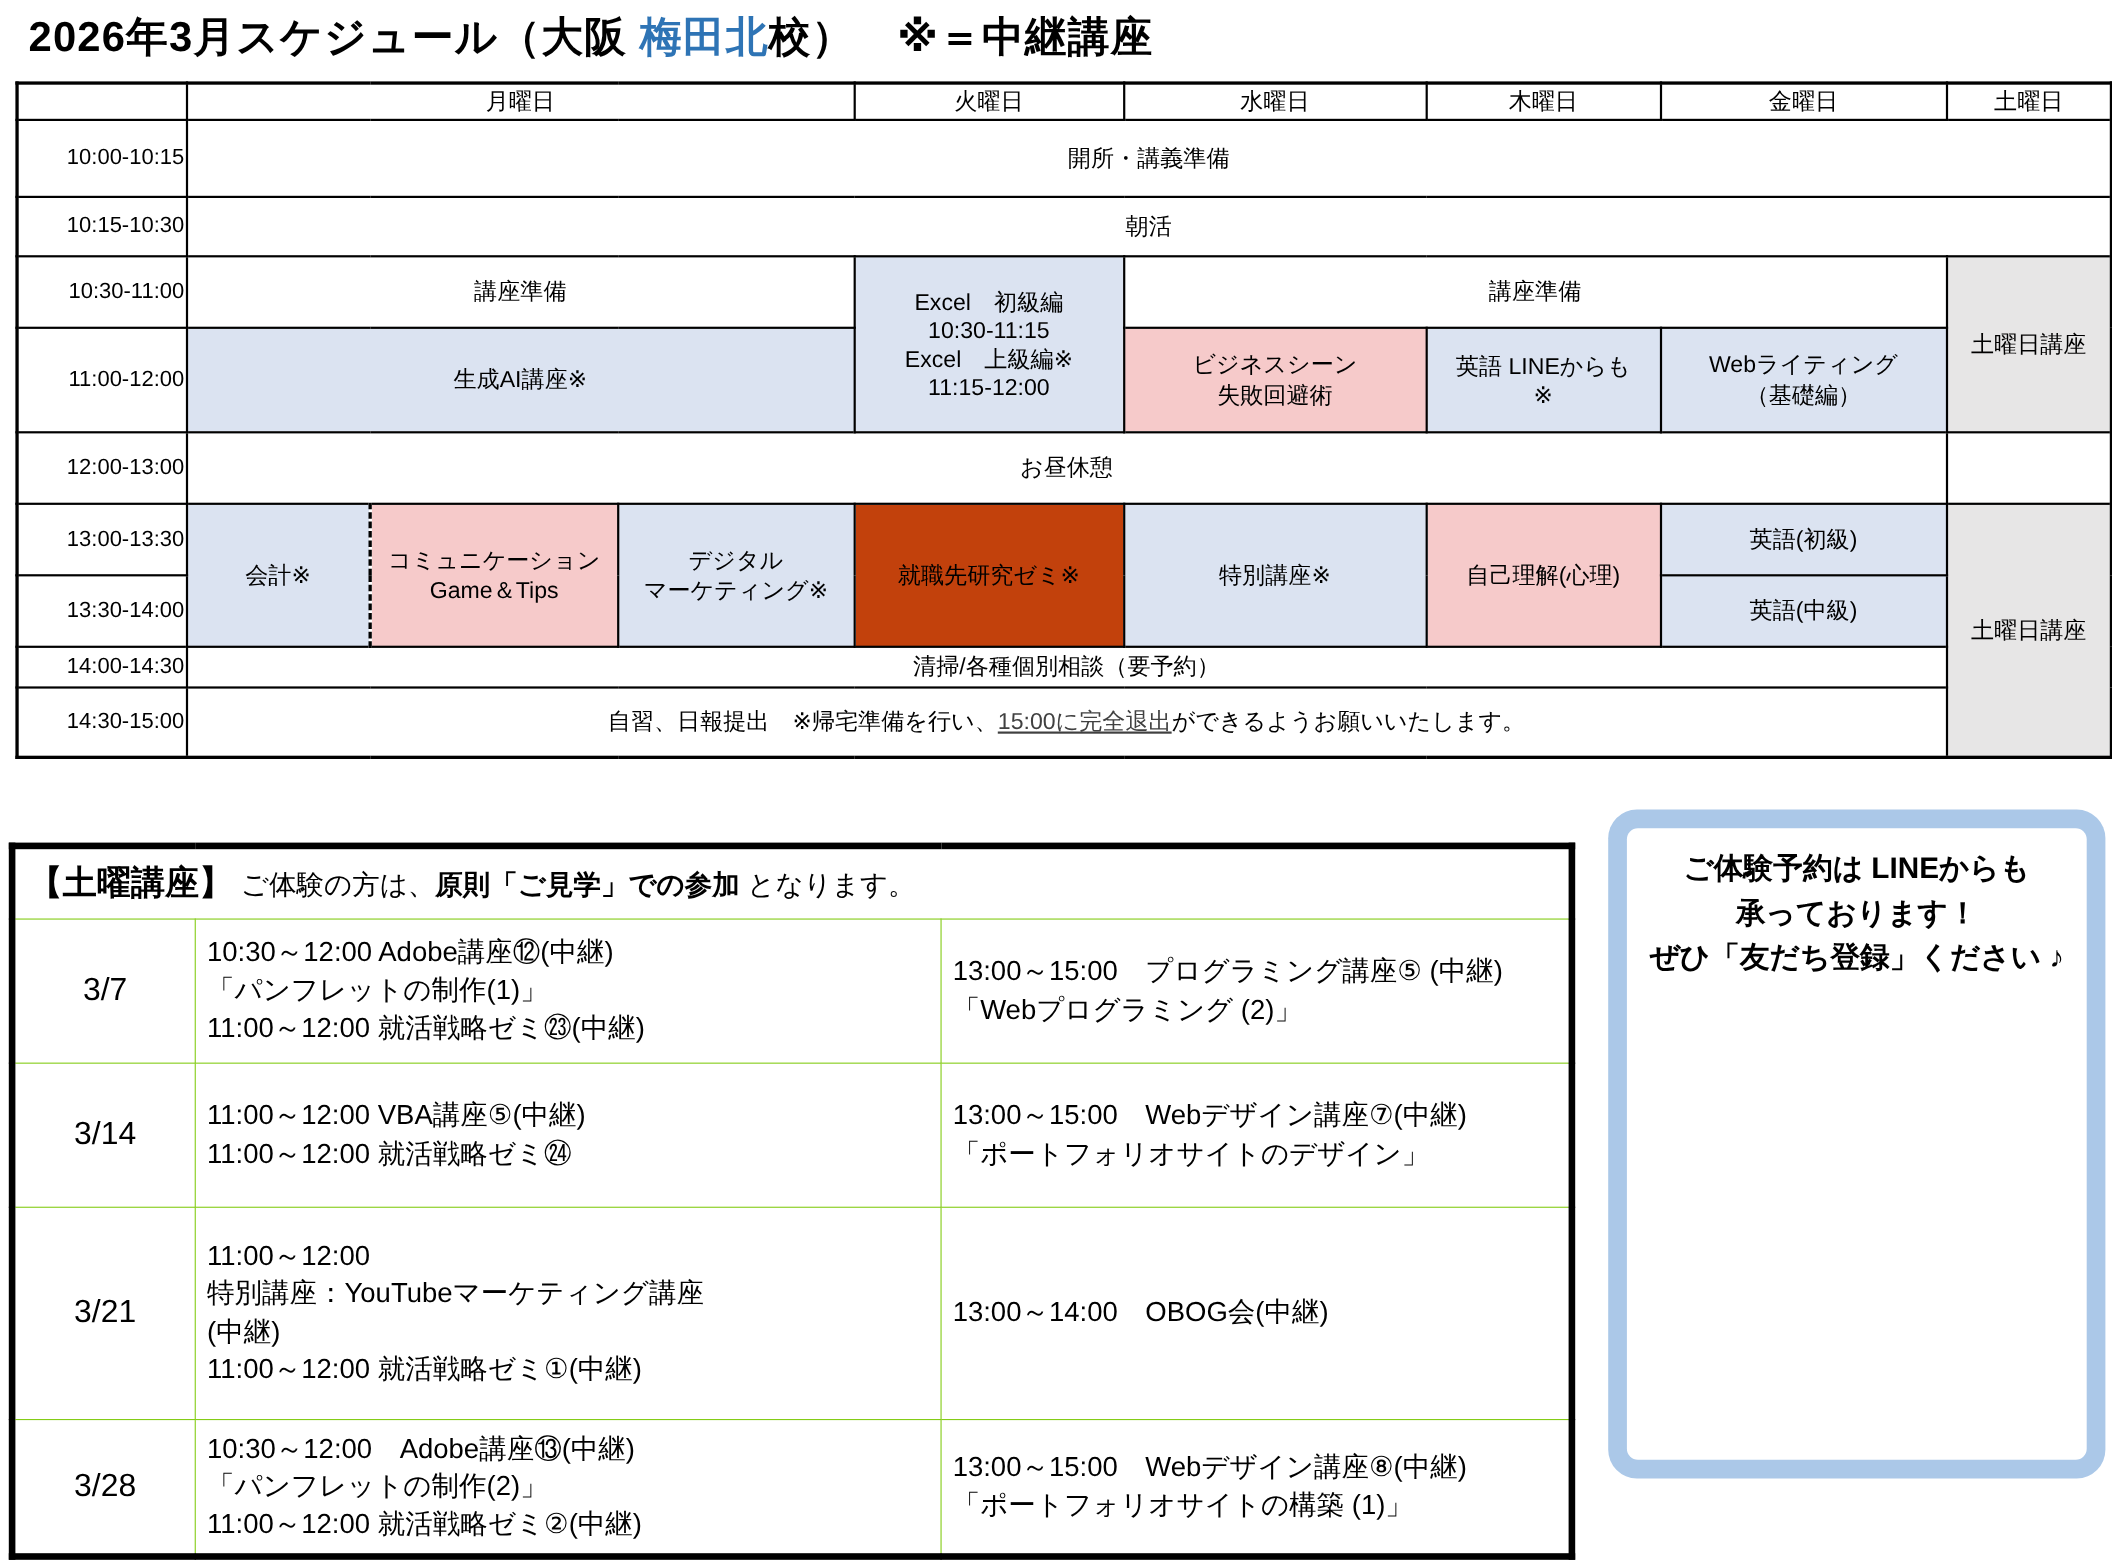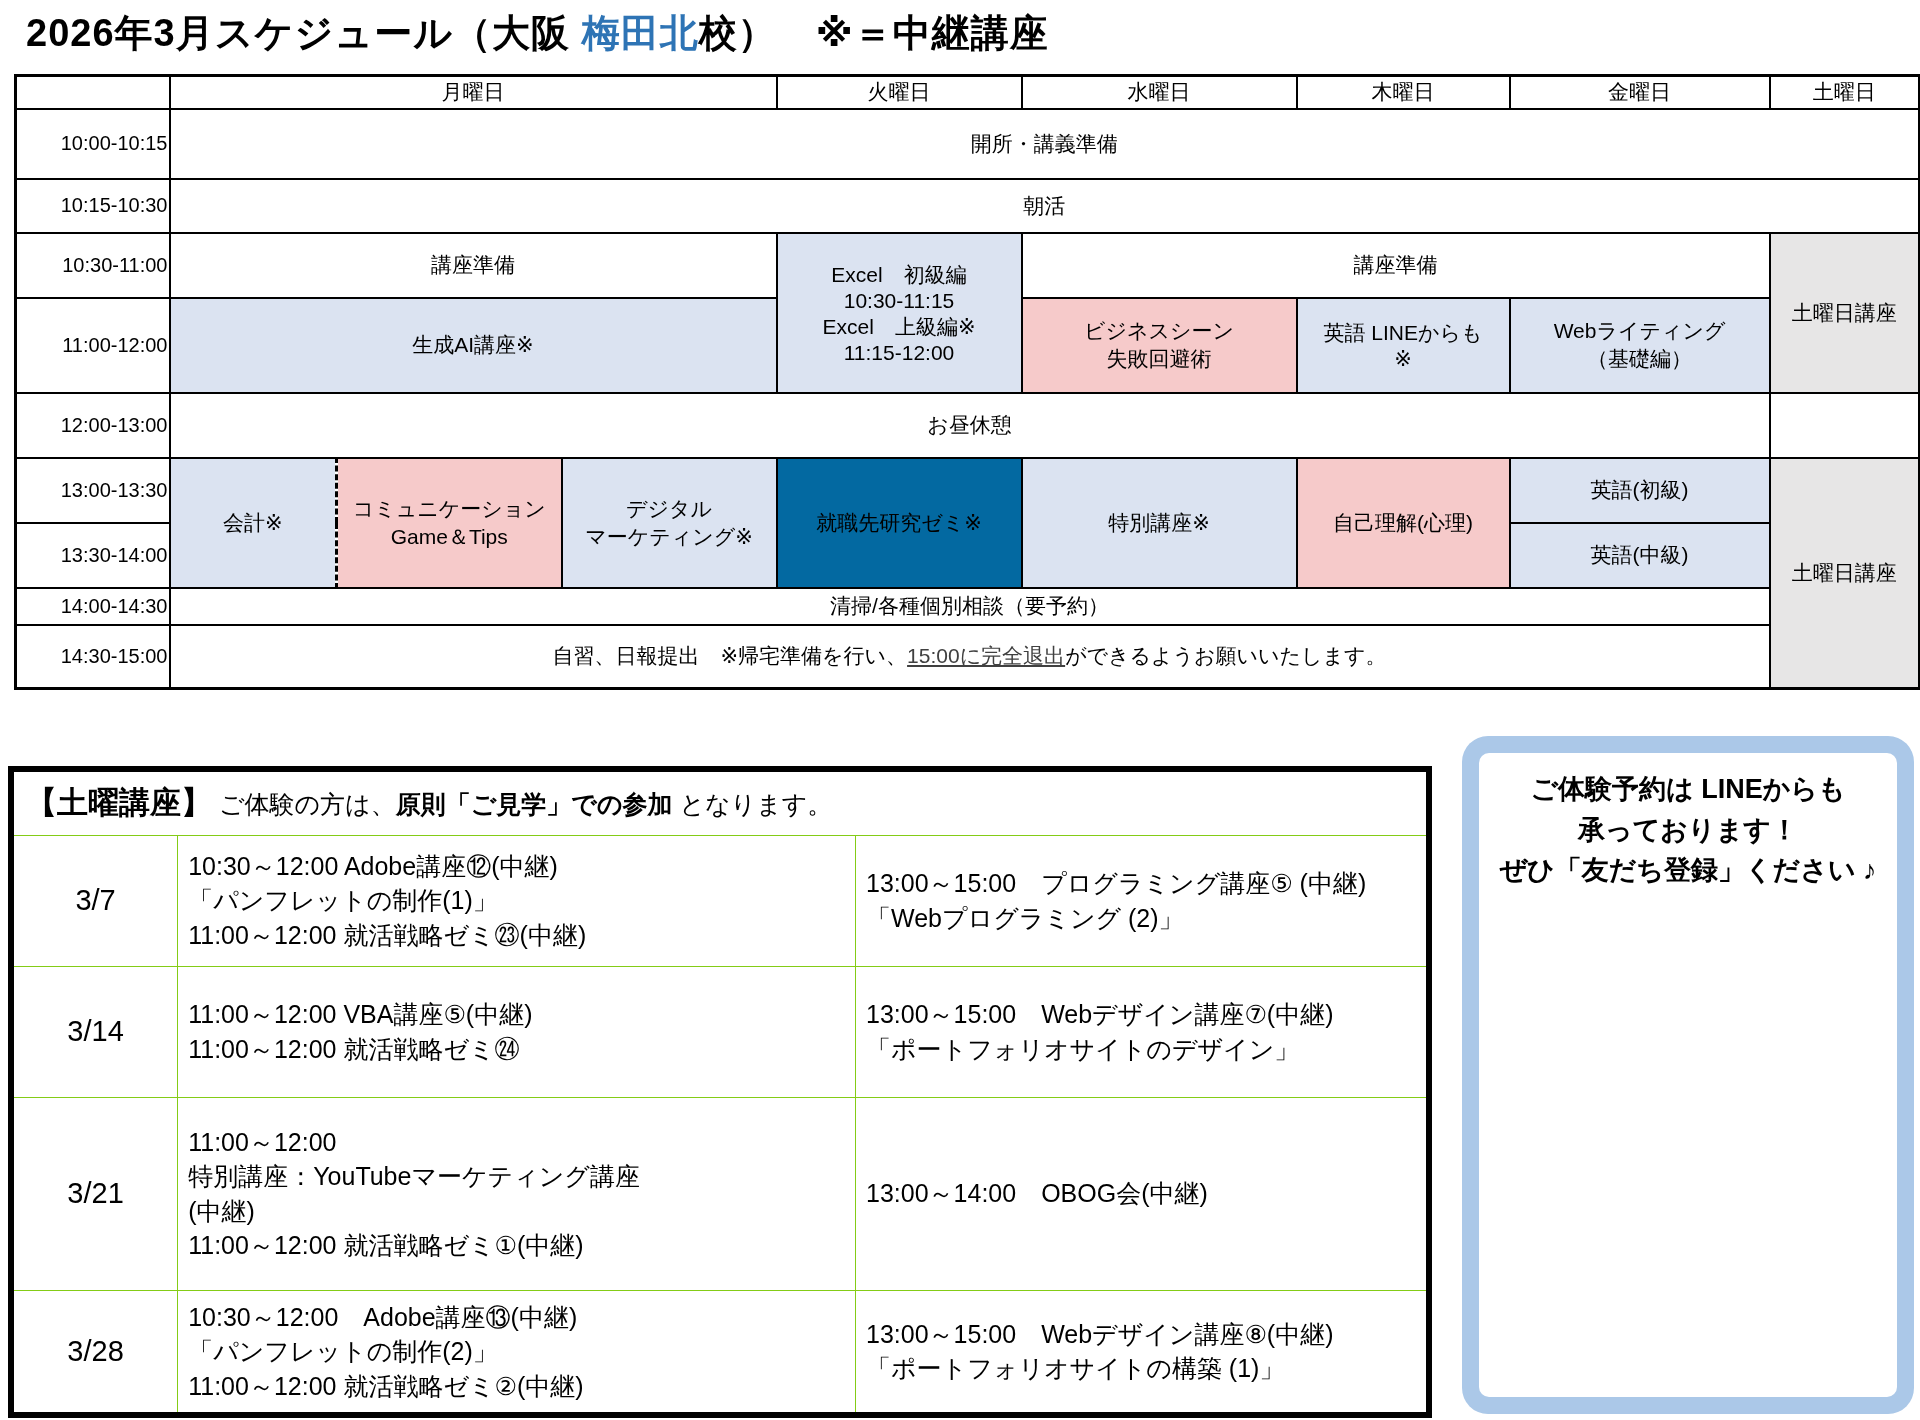--- a/index.html
+++ b/index.html
@@ -17,21 +17,21 @@
   
   table { border-collapse:collapse; table-layout:fixed; }
   .weekly { position:absolute; left:14px; top:74px; width:1904px; border:3px solid #000; }
   .weekly td, .weekly th { border:2px solid #000; text-align:center; vertical-align:middle;
                            font-size:21px; font-weight:normal; overflow:hidden; padding:1px; }
   .weekly .time { text-align:right; font-size:20px; padding-left:3px; background:#fff; }
   .pre { white-space:pre-line; }
   .vtop { vertical-align:top; }
   .c-blue  { background:#DBE3F1; }
   .c-pink  { background:#F6CACA; }
-  .c-green { background:#0369a1; }
+  .c-green { background:#c2410c; }
   .c-gray  { background:#E7E6E6; }
   .dashdot { border-left:3px dashed #000 !important; }
   .red-u { color:#404040; text-decoration:underline; }
 
   tr.h-head { height:33px; } tr.h-r1 { height:70px; } tr.h-r2 { height:54px; }
   tr.h-r3 { height:65px; }  tr.h-r4 { height:95px; } tr.h-r5 { height:65px; }
   tr.h-r6 { height:65px; }  tr.h-r7 { height:65px; } tr.h-r8 { height:37px; }
   tr.h-r9 { height:64px; }
 
   
@@ -39,21 +39,21 @@
   .sat-table td { border:1px solid #84cc16; vertical-align:middle; font-size:25px; padding:6px 10px; }
   .sat-table .sat-head { font-size:25px; padding:8px 12px; }
   .sat-table .sat-head .bracket { font-size:31px; font-weight:bold; }
   .sat-table .sat-head .bold { font-weight:bold; }
   .sat-table .date { text-align:center; font-size:29px; padding:0; }
   .sat-table .slot { text-align:left; line-height:1.38; }
   tr.sr-h { height:66px; } tr.sr-1 { height:131px; } tr.sr-2 { height:131px; }
   tr.sr-3 { height:193px; } tr.sr-4 { height:125px; }
 
   
-  .line-panel { position:absolute; left:1462px; top:736px; width:452px; height:678px;
+  .line-panel { position:absolute; left:1462px; top:736px; width:452px; height:608px;
                 background:#ABC8E8; border-radius:26px; padding:17px; }
   .line-inner { width:100%; height:100%; background:#fff; border-radius:10px; padding:16px 14px 10px 14px; }
   .line-msg { text-align:center; font-size:27px; font-weight:bold; line-height:1.5; white-space:pre-line; }
   .qr { position:relative; width:286px; height:232px; margin:26px auto 6px auto; }
   .qr-dots { position:absolute; inset:0;
              background-image:radial-gradient(#5CBD5F 3.2px, transparent 3.8px);
              background-size:12px 12px; }
   .qr-gap { position:absolute; background:#fff; }
   .g1 { left:90px; top:0;   width:40px; height:34px; }
   .g2 { left:170px; top:60px; width:34px; height:40px; }

